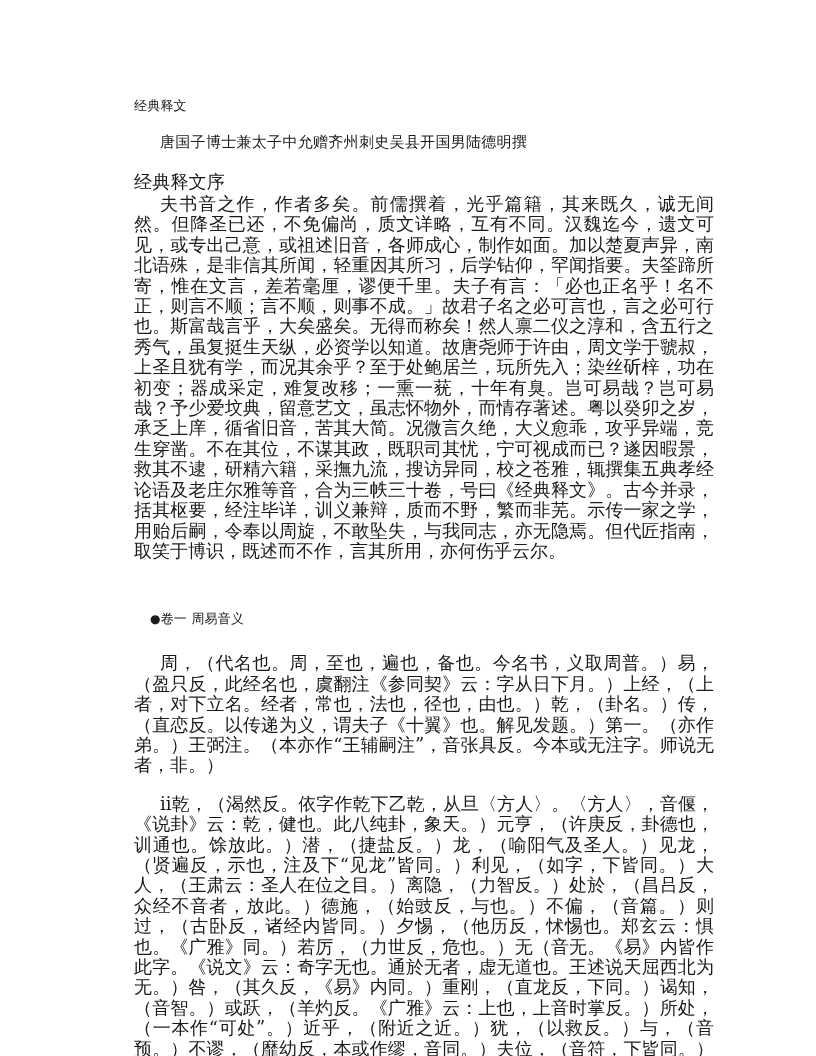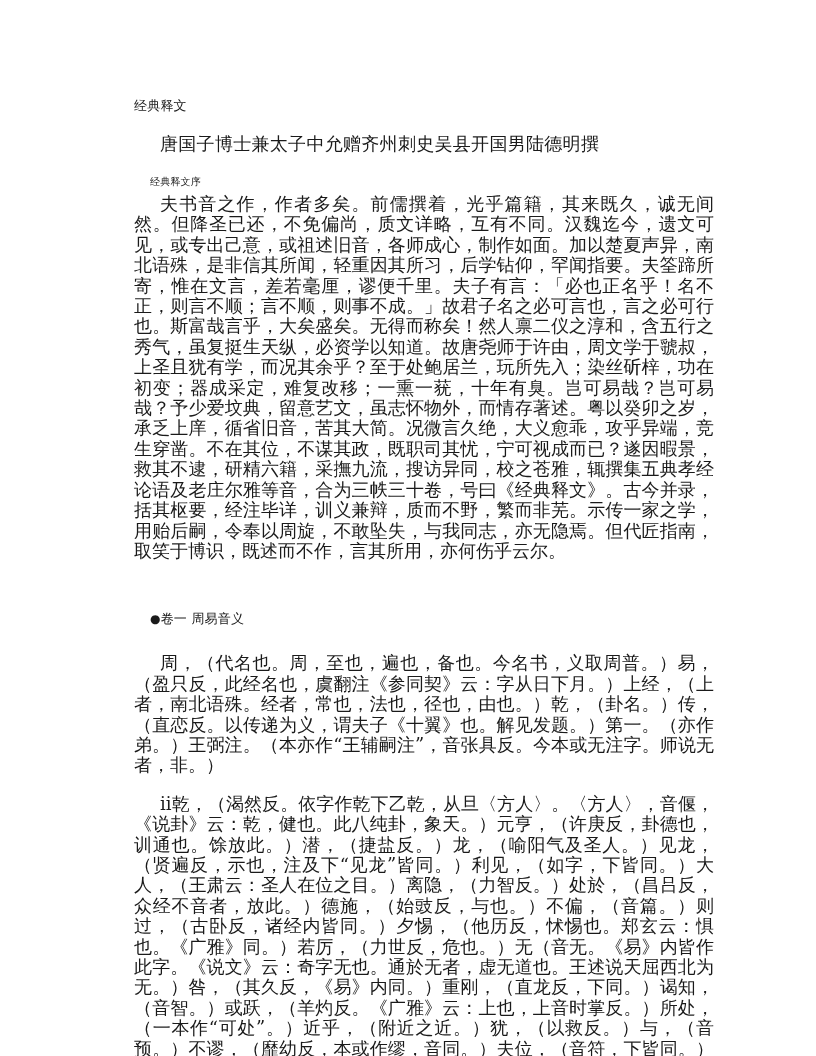--- a/index.html
+++ b/index.html
@@ -27,31 +27,32 @@
   
   .doc-title {
     font-size: 13.0px;
     line-height: 20px;
     margin: 0 0 0 0;
     text-align: left;
     letter-spacing: 0.2px;
   }
   
   .byline {
-    font-size: 18px;
+    font-size: 15px;
     line-height: 20px;
     margin: 18px 0 0 0;
     text-indent: 26px;
     letter-spacing: 0.3px;
+    font-family: Liberation Mono, monospace;
   }
   
   .preface-heading {
-    font-size: 10px;
+    font-size: 18px;
     line-height: 20px;
-    margin: 18px 0 0 16px;
+    margin: 18px 0 0 0;
     letter-spacing: 0.2px;
   }
   
   .body-para {
     font-size: 18px;
     line-height: 20.4px;
     margin: 2px 0 0 0;
     text-indent: 26px;
     text-align: justify;
     text-justify: inter-character;
@@ -89,20 +90,20 @@
     <div class="preface-heading">经典释文序</div>
 
     <div class="body-para">夫书音之作，作者多矣。前儒撰着，光乎篇籍，其来既久，诚无间然。但降圣已还，不免偏尚，质文详略，互有不同。汉魏迄今，遗文可见，或专出己意，或祖述旧音，各师成心，制作如面。加以楚夏声异，南北语殊，是非信其所闻，轻重因其所习，后学钻仰，罕闻指要。夫筌蹄所寄，惟在文言，差若毫厘，谬便千里。夫子有言：「必也正名乎！名不正，则言不顺；言不顺，则事不成。」故君子名之必可言也，言之必可行也。斯富哉言乎，大矣盛矣。无得而称矣！然人禀二仪之淳和，含五行之秀气，虽复挺生天纵，必资学以知道。故唐尧师于许由，周文学于虢叔，上圣且犹有学，而况其余乎？至于处鲍居兰，玩所先入；染丝斫梓，功在初变；器成采定，难复改移；一熏一莸，十年有臭。岂可易哉？岂可易哉？予少爱坟典，留意艺文，虽志怀物外，而情存著述。粤以癸卯之岁，承乏上庠，循省旧音，苦其大简。况微言久绝，大义愈乖，攻乎异端，竞生穿凿。不在其位，不谋其政，既职司其忧，宁可视成而已？遂因暇景，救其不逮，研精六籍，采撫九流，搜访异同，校之苍雅，辄撰集五典孝经论语及老庄尔雅等音，合为三帙三十卷，号曰《经典释文》。古今并录，括其枢要，经注毕详，训义兼辩，质而不野，繁而非芜。示传一家之学，用贻后嗣，令奉以周旋，不敢坠失，与我同志，亦无隐焉。但代匠指南，取笑于博识，既述而不作，言其所用，亦何伤乎云尔。</div>
 
     <div class="volume-header">
       <span class="volume-bullet">●</span><span>卷一 周易音义</span>
     </div>
 
     <div class="gap-after-header"></div>
 
-    <div class="body-para">周，（代名也。周，至也，遍也，备也。今名书，义取周普。）易，（盈只反，此经名也，虞翻注《参同契》云：字从日下月。）上经，（上者，南北语殊。经者，常也，法也，径也，由也。）乾，（卦名。）传，（直恋反。以传递为义，谓夫子《十翼》也。解见发题。）第一。（亦作弟。）王弼注。（本亦作“王辅嗣注”，音张具反。今本或无注字。师说无者，非。）</div>
+    <div class="body-para">周，（代名也。周，至也，遍也，备也。今名书，义取周普。）易，（盈只反，此经名也，虞翻注《参同契》云：字从日下月。）上经，（上者，对下立名。经者，常也，法也，径也，由也。）乾，（卦名。）传，（直恋反。以传递为义，谓夫子《十翼》也。解见发题。）第一。（亦作弟。）王弼注。（本亦作“王辅嗣注”，音张具反。今本或无注字。师说无者，非。）</div>
 
     <div class="gap-between-entries"></div>
 
     <div class="body-para">ⅰⅰ乾，（渴然反。依字作乾下乙乾，从旦〈方人〉。〈方人〉，音偃，《说卦》云：乾，健也。此八纯卦，象天。）元亨，（许庚反，卦德也，训通也。馀放此。）潜，（捷盐反。）龙，（喻阳气及圣人。）见龙，（贤遍反，示也，注及下“见龙”皆同。）利见，（如字，下皆同。）大人，（王肃云：圣人在位之目。）离隐，（力智反。）处於，（昌吕反，众经不音者，放此。）德施，（始豉反，与也。）不偏，（音篇。）则过，（古卧反，诸经内皆同。）夕惕，（他历反，怵惕也。郑玄云：惧也。《广雅》同。）若厉，（力世反，危也。）无（音无。《易》内皆作此字。《说文》云：奇字无也。通於无者，虚无道也。王述说天屈西北为无。）咎，（其久反，《易》内同。）重刚，（直龙反，下同。）谒知，（音智。）或跃，（羊灼反。《广雅》云：上也，上音时掌反。）所处，（一本作“可处”。）近乎，（附近之近。）犹，（以救反。）与，（音预。）不谬，（靡幼反，本或作缪，音同。）夫位，（音符，下皆同。）亢，（苦浪反。《子夏传》云：极也。《广雅》云：高也。）则侫，（乃定反。）邪，（字又作耶，似嗟反。）彖，（吐乱反，断也。断音都乱反。）资始，（郑云：资，取也。）乃统，（郑云：统，本也。）云行，（如字。）雨施，（始豉反，卦内皆同。）之累，（劣伪反。）者邪，（或作耶，同馀嗟反。後协句辞皆放此。）象，（翔丈反，精象，拟象也。）自强，（其良反。）反复，（芳服反，注同，本亦作覆。）大人造，（郑徂早反，为也。王肃七到反，就也，至也。刘歆父子作聚。）文言，（文饰卦下之言也，夫子之《十翼》。梁武帝云：《文言》是文王所制。）之长，（张丈反。）之幹，（古旦反。）体仁，（如字。京房、荀爽、董遇本作“体信”。）利物，（孟喜、京、荀、陆绩作“利之”。）不成名，（一本作“不成乎名”。）遁世，（徒顿反。）无闷，（门逊反。）乐则，（音洛。）确乎，（苦学反，郑云：坚高之貌。《说文》云：高至）可拔，（蒲八反。郑云：移也。《广雅》云：出也。）庸行，（下孟反。）闲邪，（以嗟反，下同。）几，（既依反，注</div>
 
   </div>
 </div>
 
 </body></html>

